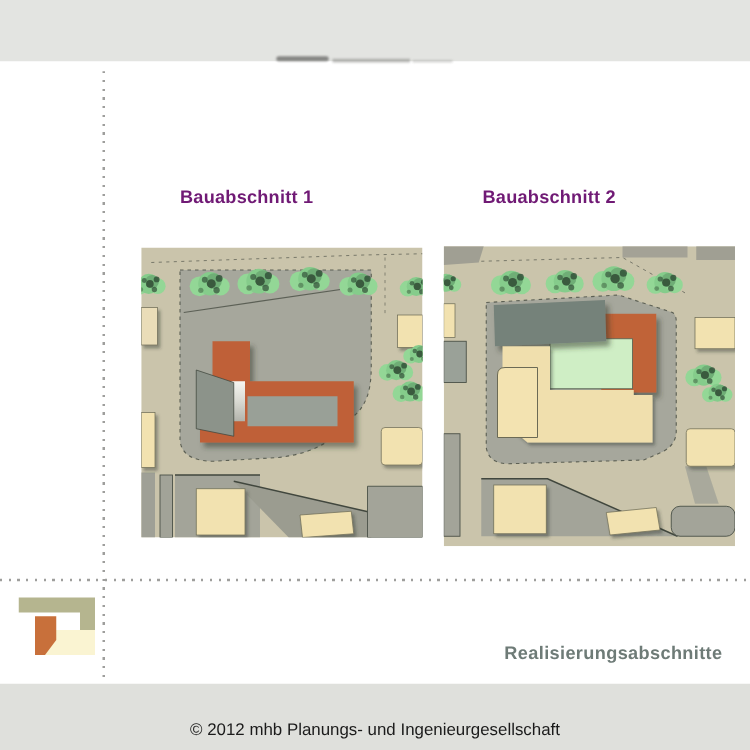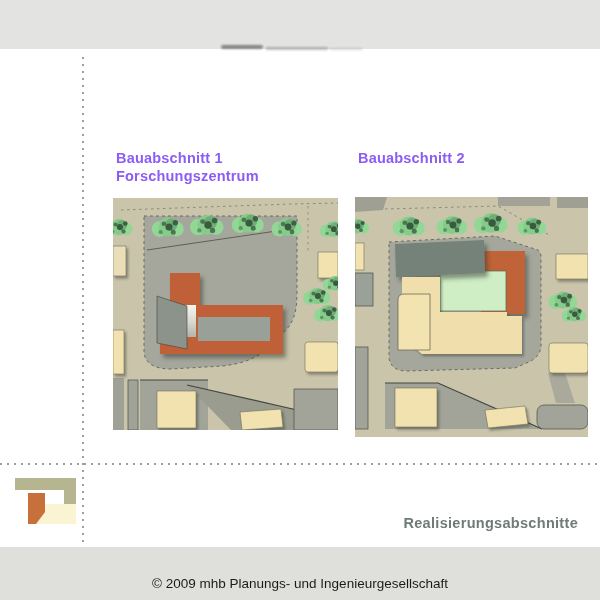--- a/index.html
+++ b/index.html
@@ -16,21 +16,21 @@
   .artifact-b{left:266px;top:47px;width:62px;height:3px;background:#6a6a66;opacity:.42;filter:blur(1px);}
   .artifact-c{left:330px;top:48px;width:32px;height:2px;background:#8a8a86;opacity:.35;filter:blur(1px);}
 
   
   .rule-v{left:82px;top:57px;width:2px;height:489px;
     background-image:repeating-linear-gradient(to bottom,#9e9e9c 0,#9e9e9c 1.8px,transparent 1.8px,transparent 7px);}
   .rule-h{left:0;top:463px;width:600px;height:2px;
     background-image:repeating-linear-gradient(to right,#9e9e9c 0,#9e9e9c 1.8px,transparent 1.8px,transparent 7px);}
 
   
-  .caption{color:#8b5cf6;font-size:14.5px;font-weight:bold;line-height:17.5px;letter-spacing:.2px;}
+  .caption{color:#701a75;font-size:14.5px;font-weight:bold;line-height:17.5px;letter-spacing:.2px;margin-left:28px;}
   .caption-1{left:116px;top:150px;}
   .caption-2{left:358px;top:150px;}
 
   
   .plan-1{left:113px;top:198px;width:225px;height:232px;}
   .plan-2{left:355px;top:197px;width:233px;height:240px;}
   .plan-1 svg,.plan-2 svg{display:block;}
 
   
   .section-label{right:22px;top:495px;color:#6e7b77;font-size:14.5px;font-weight:bold;letter-spacing:.3px;margin-top:20px;}
@@ -72,21 +72,20 @@
 <div class="abs band-top"></div>
 <div class="abs artifact-a"></div>
 <div class="abs artifact-b"></div>
 <div class="abs artifact-c"></div>
 
 <div class="abs rule-v"></div>
 <div class="abs rule-h"></div>
 
 <div class="abs caption caption-1">
   <div>Bauabschnitt 1</div>
-  <div>Forschungszentrum</div>
 </div>
 
 <div class="abs caption caption-2">
   <div>Bauabschnitt 2</div>
 </div>
 
 <div class="abs plan-1">
 <svg width="225" height="232" viewBox="0 0 225 232">
   <rect x="0" y="0" width="225" height="232" fill="#cac4ab"></rect>
 
@@ -186,13 +185,13 @@
 <div class="abs logo">
   <svg width="64" height="48" viewBox="0 0 64 48">
     <path d="M1,1 H62 V28 H50 V13 H1 Z" fill="#b5b58f"></path>
     <rect x="22" y="27" width="40" height="20" fill="#faf4d2"></rect>
     <polygon points="14,16 31,16 31,35 22,47 14,47" fill="#c8703b"></polygon>
   </svg>
 </div>
 
 <div class="abs section-label">Realisierungsabschnitte</div>
 <div class="abs band-bottom"></div>
-<div class="abs copyright">© 2009 mhb Planungs- und Ingenieurgesellschaft</div>
+<div class="abs copyright">© 2012 mhb Planungs- und Ingenieurgesellschaft</div>
 
 </body></html>

